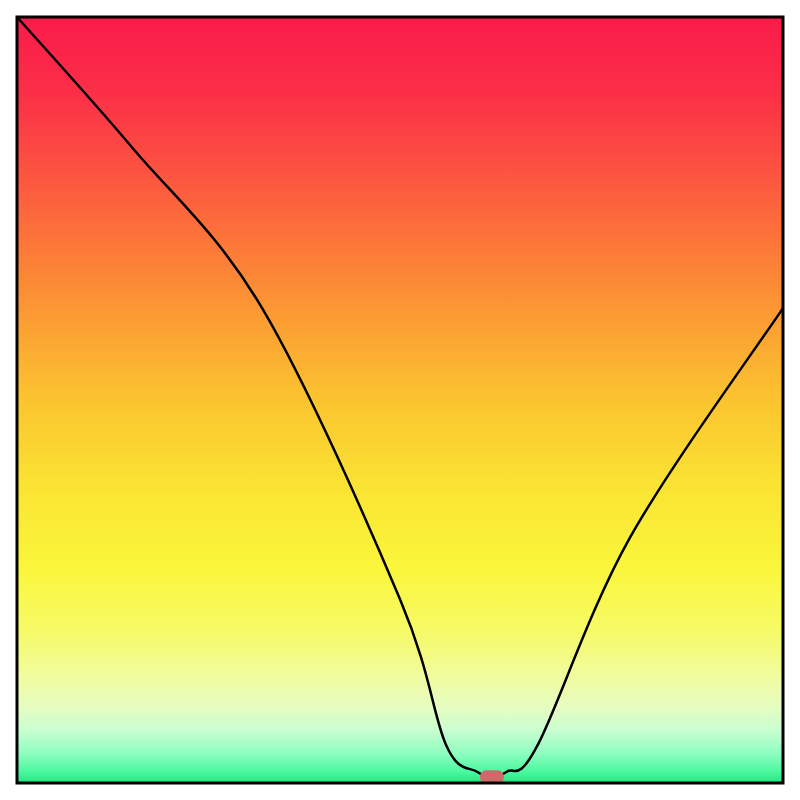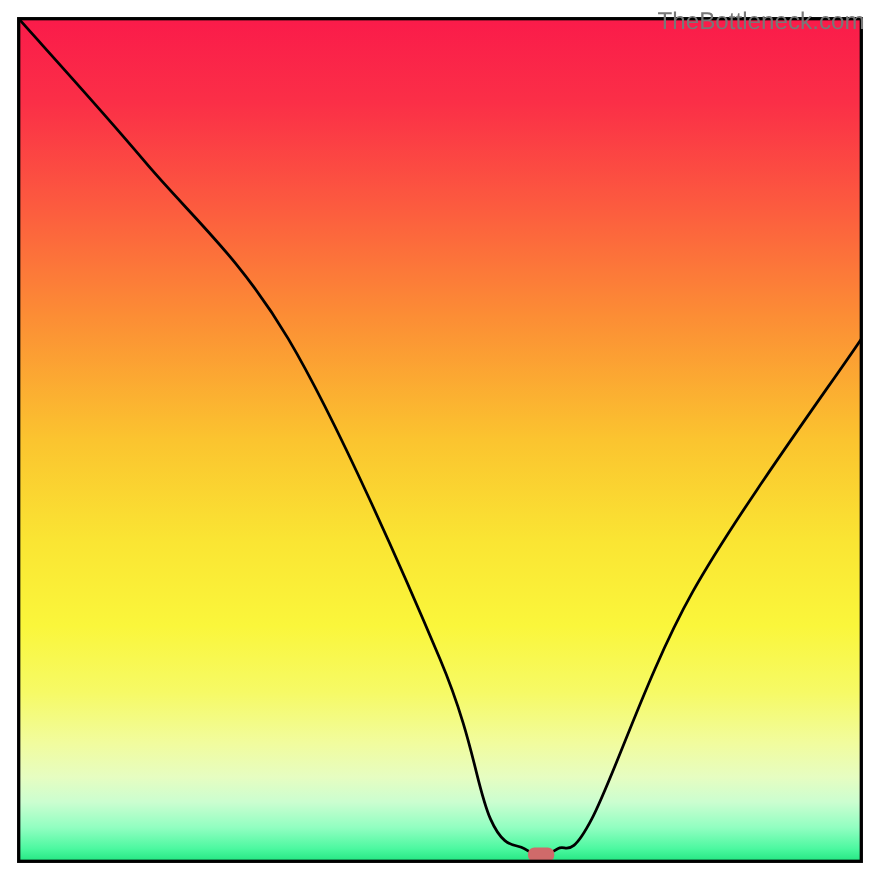--- a/index.html
+++ b/index.html
@@ -24,21 +24,20 @@
     font-family: Arial, sans-serif;
   }
   svg {
     display: block;
   }
 </style>
 </head>
 <body>
 
 <div class="chart-container">
-  <div class="watermark">TheBottleneck.com</div>
   <svg id="chart-svg" width="800" height="800" viewBox="0 0 800 800">
     <defs>
       <linearGradient id="bg-grad" x1="0" y1="0" x2="0" y2="1">
           <stop offset="0%" stop-color="#fa1b4a"></stop>
           <stop offset="10%" stop-color="#fb2f47"></stop>
           <stop offset="22%" stop-color="#fc5a3f"></stop>
           <stop offset="35%" stop-color="#fc8c35"></stop>
           <stop offset="50%" stop-color="#fbc42f"></stop>
           <stop offset="62%" stop-color="#fae533"></stop>
           <stop offset="72%" stop-color="#faf63b"></stop>

